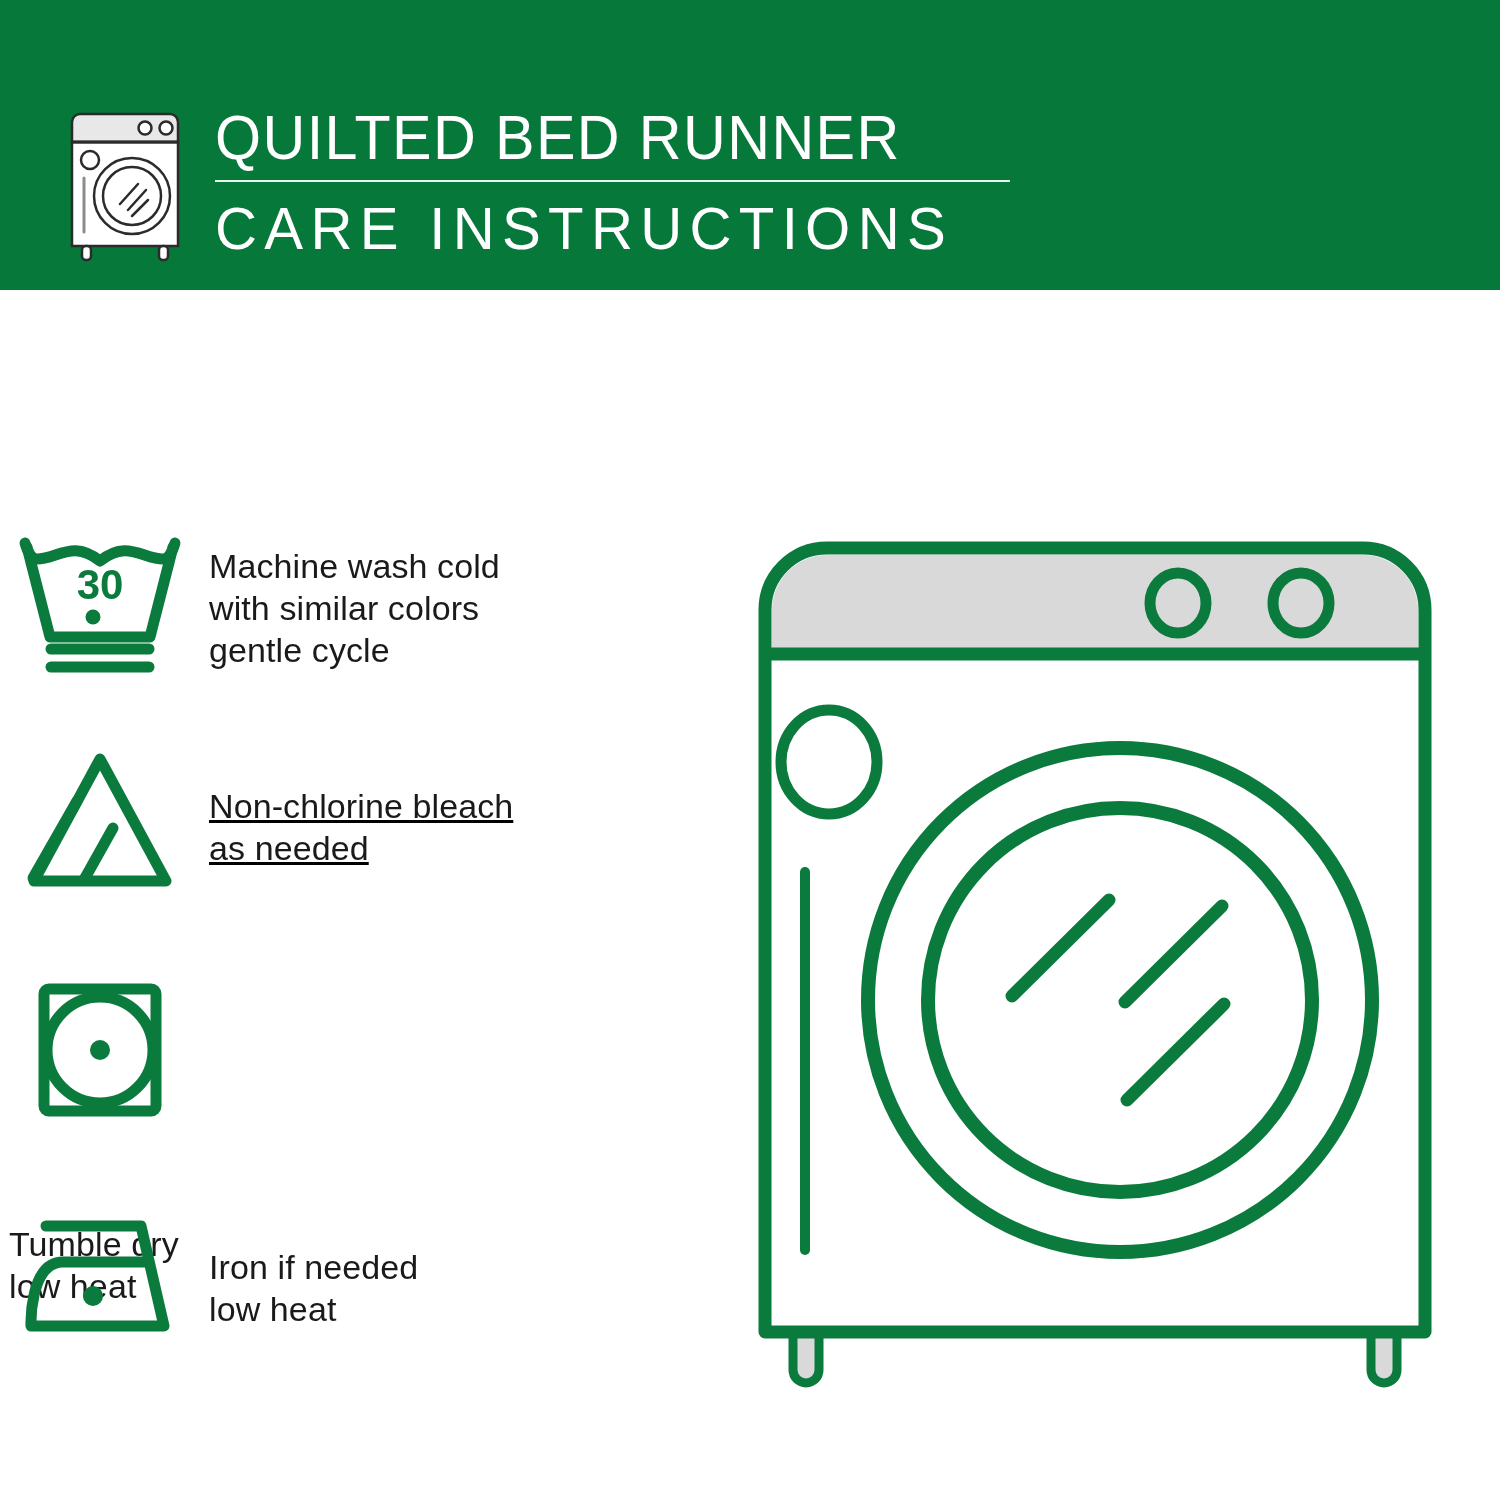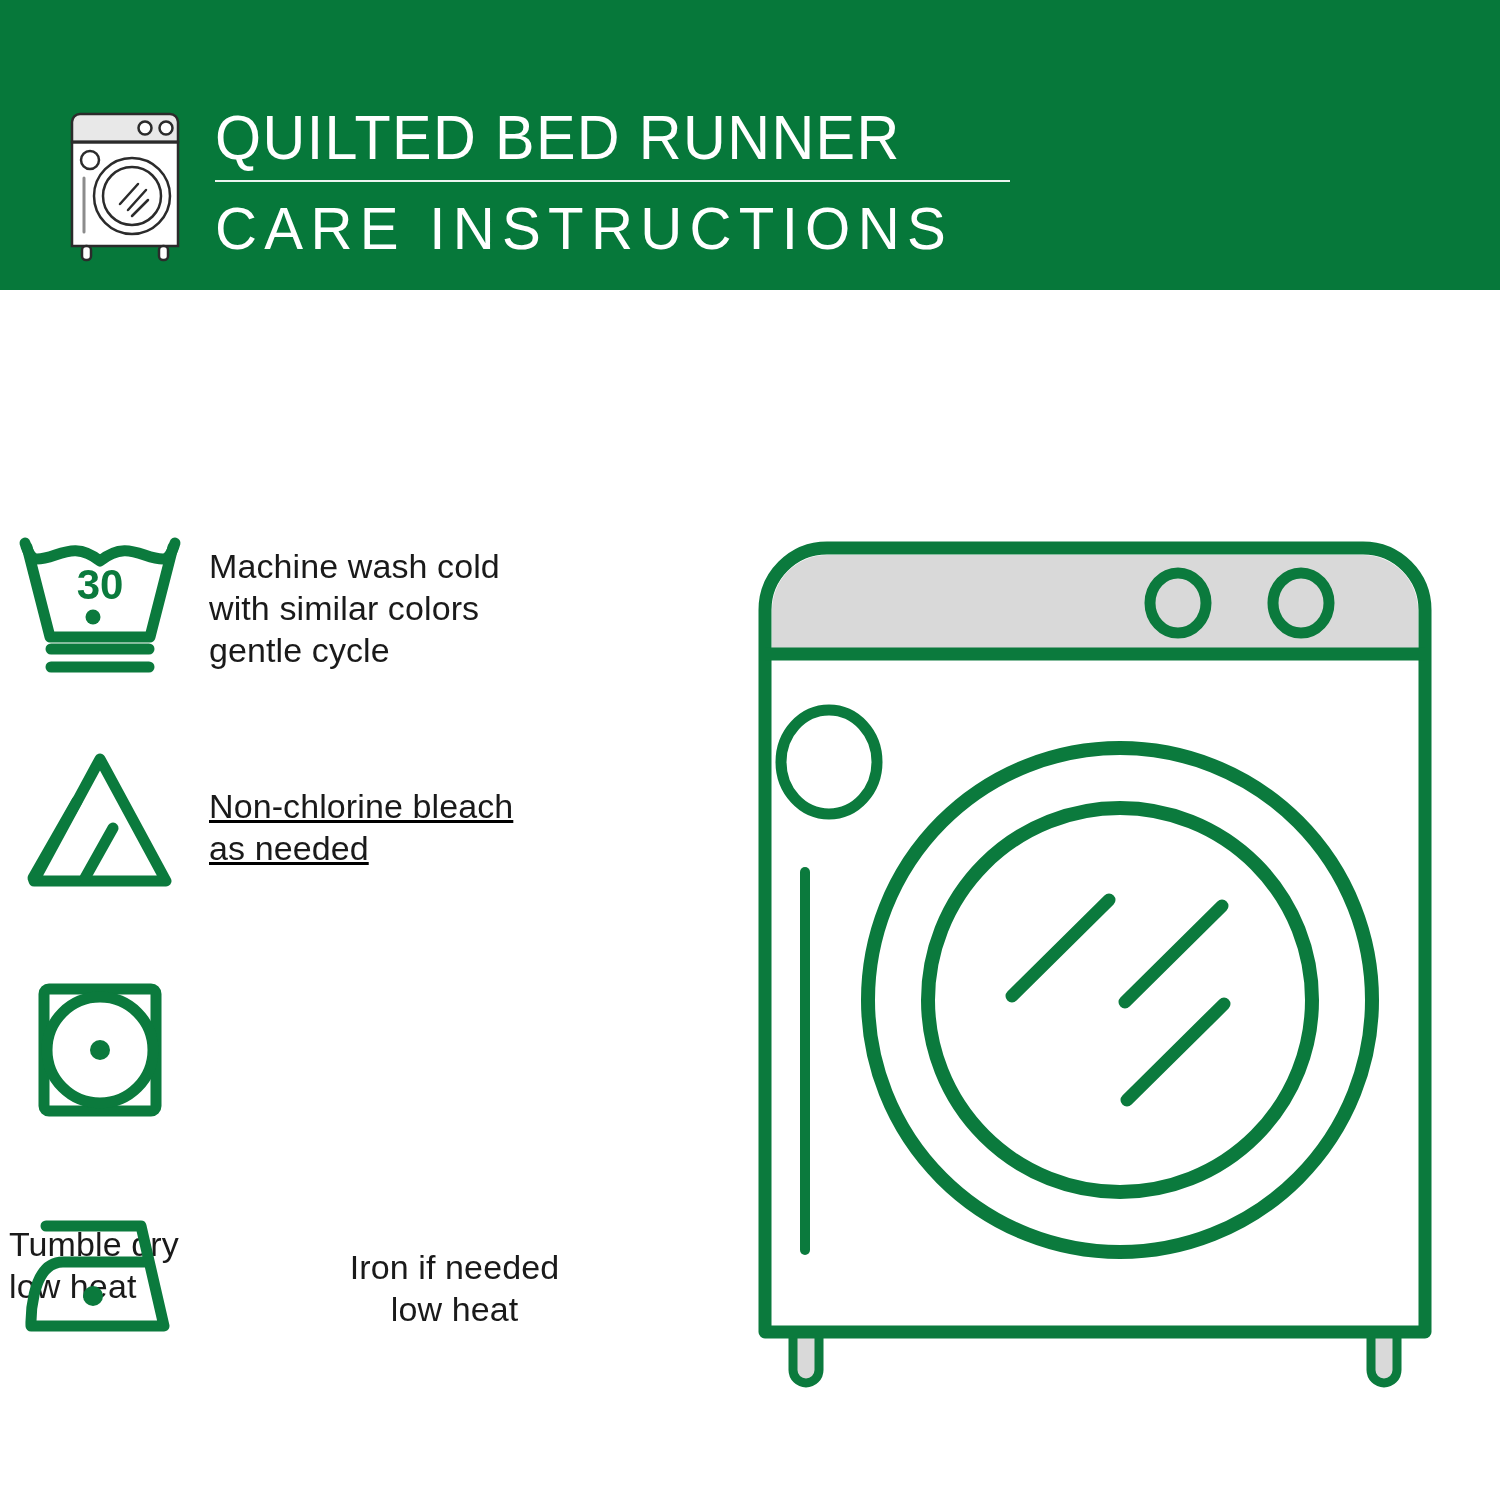--- a/index.html
+++ b/index.html
@@ -82,21 +82,21 @@
     position: absolute;
     left: 0;
     width: 700px;
     height: 210px;
     display: flex;
     align-items: flex-start;
   }
   .care-row.r0 { top: 155px; }
   .care-row.r1 { top: 375px; text-decoration: underline; }
   .care-row.r2 { top: 605px; flex-direction: column; }
-  .care-row.r3 { top: 832px; text-align: center; }
+  .care-row.r3 { top: 832px; }
 
   .care-icon {
     width: 200px;
     flex: 0 0 200px;
     display: flex;
     justify-content: center;
     padding-top: 2px;
   }
   .care-label {
     flex: 1 1 auto;

